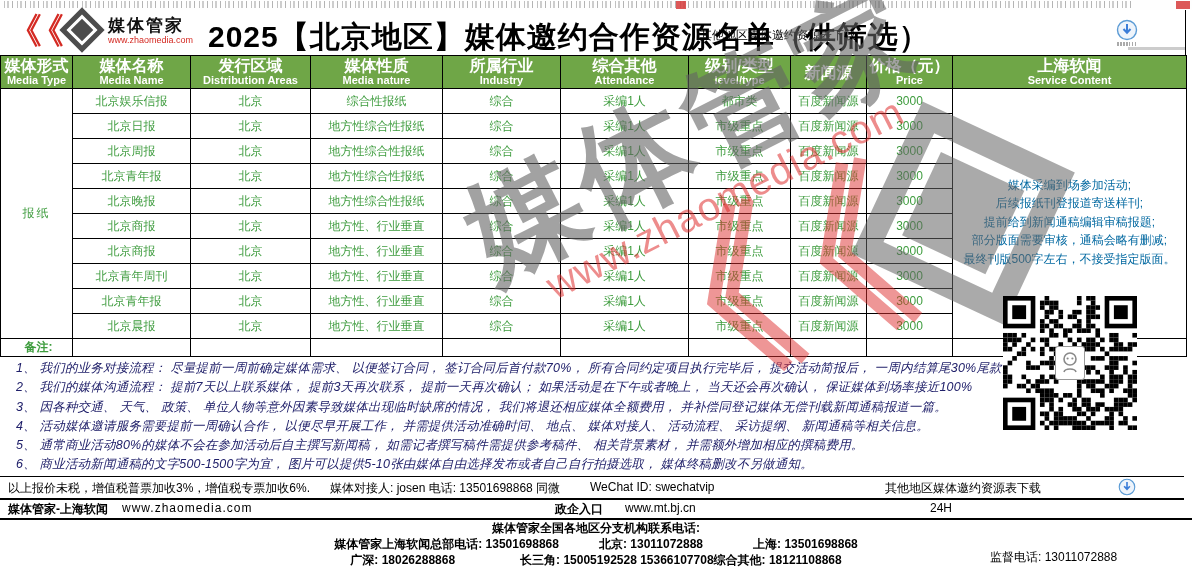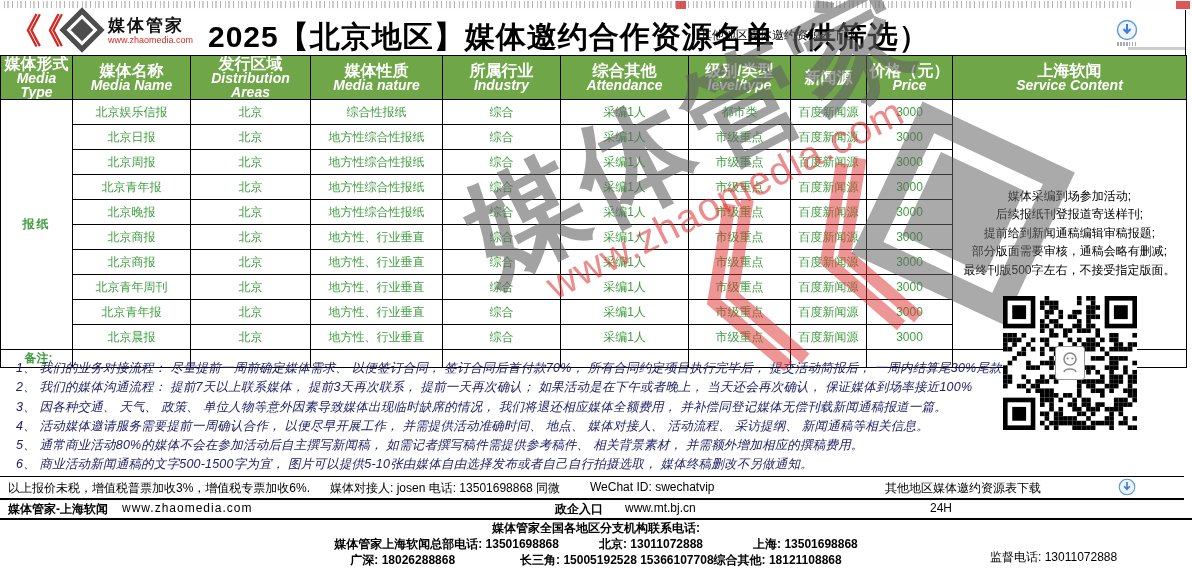--- a/index.html
+++ b/index.html
@@ -31,26 +31,26 @@
   .dl-icon.top{left:1116px;top:9px;}
   .dl-cap{margin-top:1px;height:4px;width:20px;background:repeating-linear-gradient(90deg,#aaa 0 1.5px,transparent 1.5px 3px);}
   .vline{position:absolute;left:1185px;top:0;width:1px;height:45px;background:#000;}
   .gray-tick{position:absolute;left:1128px;top:37px;width:58px;height:3px;background:#ccc;}
 
   
   table.media-table{position:absolute;left:0;top:55px;width:1186px;border-collapse:collapse;table-layout:fixed;}
   .media-table th,.media-table td{border:1px solid #000;padding:0;overflow:hidden;}
   .media-table th{background:#6FA647;color:#fff;height:32px;vertical-align:middle;text-align:center;}
   .h-zh{font-size:16px;font-weight:bold;line-height:15px;}
-  .h-en{font-size:14px;font-weight:bold;line-height:14px;font-style:italic;}
+  .h-en{font-size:11px;font-weight:bold;line-height:14px;}
   .media-table tbody td{height:24px;font-size:12px;color:#3E9C3E;text-align:center;vertical-align:middle;background:#fff;}
-  td.group-cell{font-size:20px;font-weight:bold;color:#3E9C3E;letter-spacing:2px;}
+  td.group-cell{font-size:20px;font-weight:normal;color:#3E9C3E;letter-spacing:2px;}
   td.service-cell{vertical-align:top;}
   .service-wrap{position:relative;width:100%;height:248px;}
-  .service-text{position:absolute;top:86px;left:0;right:0;text-align:center;font-size:12px;line-height:18.6px;color:#000000;}
+  .service-text{position:absolute;top:86px;left:0;right:0;text-align:center;font-size:12px;line-height:18.6px;color:#0369a1;}
   tr.beizhu-row td{height:17px;background:#fff;}
   td.beizhu-label{color:#cc0000;font-weight:bold;font-size:13px;text-align:left;padding-left:4px;}
 
   
   .notes{position:absolute;left:16px;top:359px;width:1180px;}
   .note-line{font-size:12.5px;font-style:italic;color:#20206a;line-height:19.3px;white-space:nowrap;letter-spacing:.2px;}
 
   
   .footer-a{position:absolute;left:0;top:476px;width:1184px;height:21px;border-top:1px solid #000;border-bottom:2px solid #000;font-size:12px;}
   .footer-a span{position:absolute;top:3px;white-space:nowrap;}

